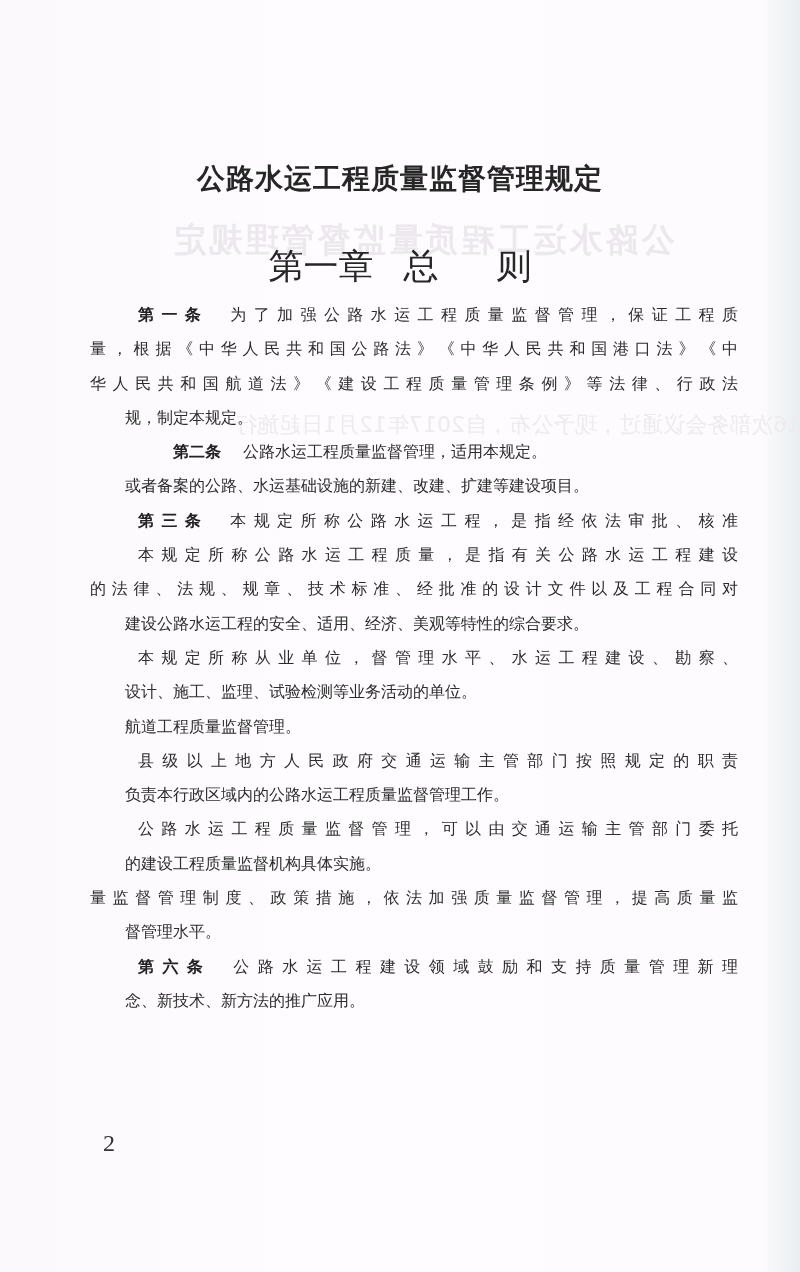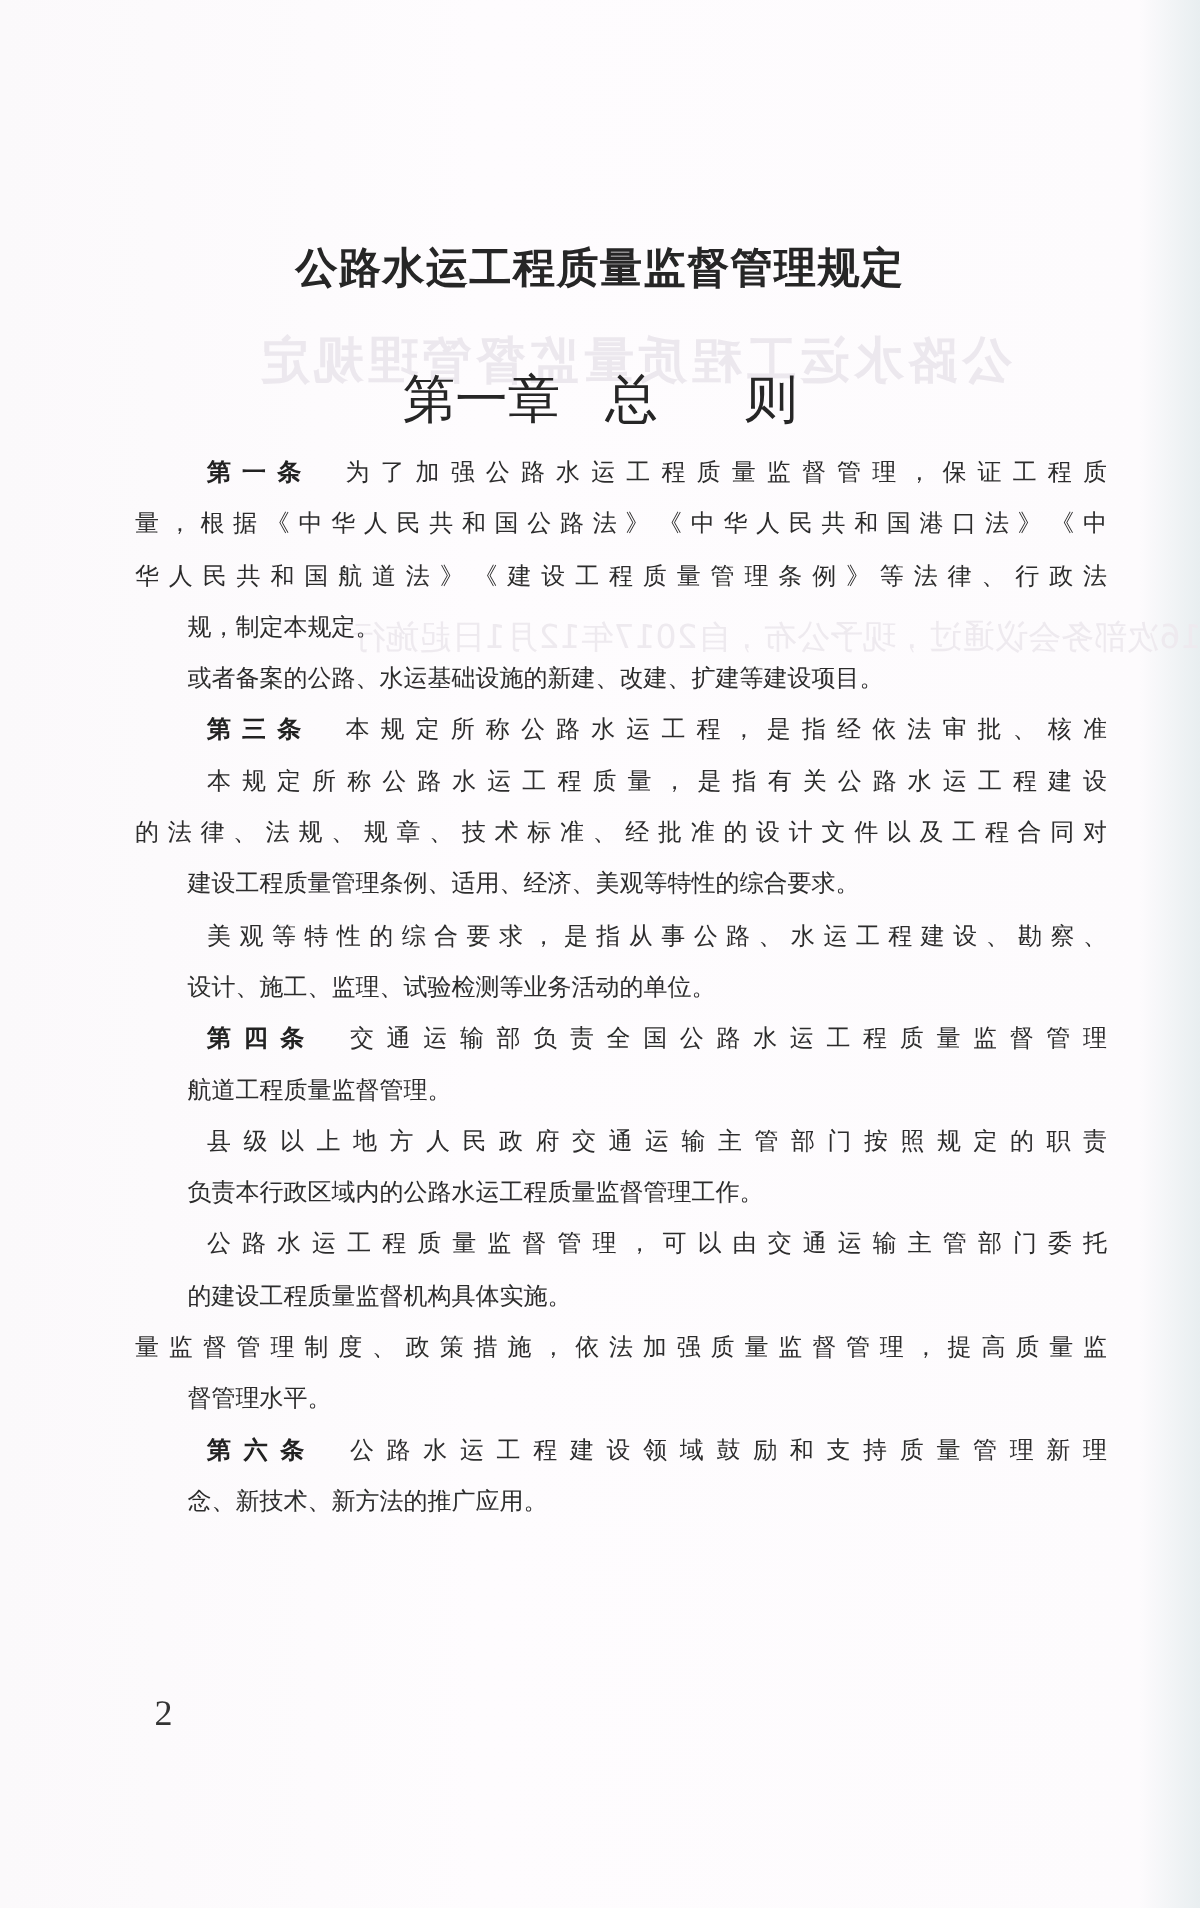--- a/index.html
+++ b/index.html
@@ -114,30 +114,30 @@
     <span>第一章</span><span class="gap"></span><span>总</span><span class="gap2"></span><span>则</span>
   </div>
 
   <div class="body-text">
 
     <div class="line indent"><span class="article-num">第一条</span><span>为了加强公路水运工程质量监督管理，保证工程质</span></div>
     <div class="line">量，根据《中华人民共和国公路法》《中华人民共和国港口法》《中</div>
     <div class="line">华人民共和国航道法》《建设工程质量管理条例》等法律、行政法</div>
     <div class="line last">规，制定本规定。</div>
 
+    <div class="line indent last"><span class="article-num">第二条</span><span>公路水运工程质量监督管理，适用本规定。</span></div>
 
     <div class="line last">或者备案的公路、水运基础设施的新建、改建、扩建等建设项目。</div>
     <div class="line indent"><span class="article-num">第三条</span><span>本规定所称公路水运工程，是指经依法审批、核准</span></div>
     <div class="line indent">本规定所称公路水运工程质量，是指有关公路水运工程建设</div>
     <div class="line">的法律、法规、规章、技术标准、经批准的设计文件以及工程合同对</div>
-    <div class="line last">建设工程质量管理条例、适用、经济、美观等特性的综合要求。</div>
-    <div class="line indent">美观等特性的综合要求，是指从事公路、水运工程建设、勘察、</div>
+    <div class="line last">建设公路水运工程的安全、适用、经济、美观等特性的综合要求。</div>
+    <div class="line indent">本规定所称从业单位，督管理水平、水运工程建设、勘察、</div>
     <div class="line last">设计、施工、监理、试验检测等业务活动的单位。</div>
 
-    <div class="line indent"><span class="article-num">第四条</span><span>交通运输部负责全国公路水运工程质量监督管理</span></div>
     <div class="line last">航道工程质量监督管理。</div>
     <div class="line indent">县级以上地方人民政府交通运输主管部门按照规定的职责</div>
     <div class="line last">负责本行政区域内的公路水运工程质量监督管理工作。</div>
     <div class="line indent">公路水运工程质量监督管理，可以由交通运输主管部门委托</div>
     <div class="line last">的建设工程质量监督机构具体实施。</div>
 
     <div class="line">量监督管理制度、政策措施，依法加强质量监督管理，提高质量监</div>
     <div class="line last">督管理水平。</div>
 
     <div class="line indent"><span class="article-num">第六条</span><span>公路水运工程建设领域鼓励和支持质量管理新理</span></div>

